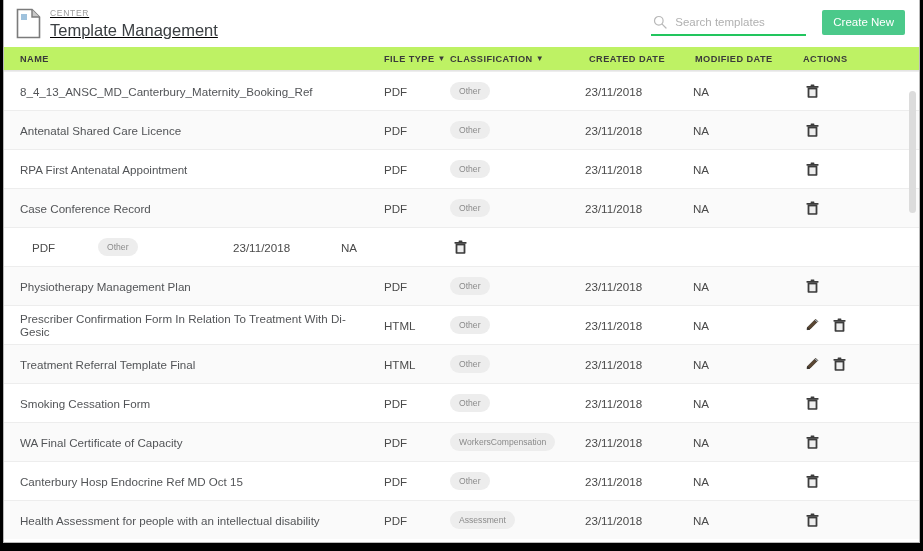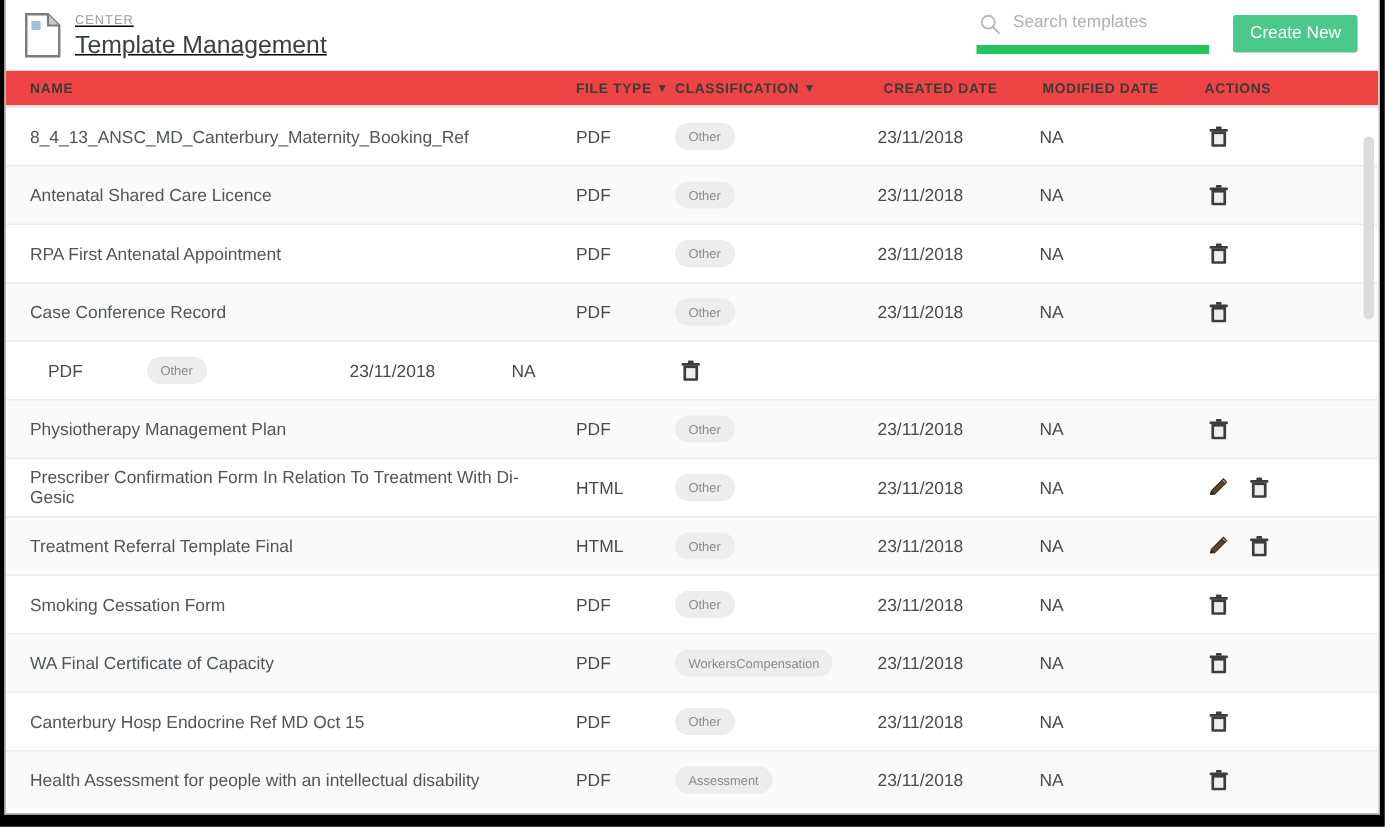--- a/index.html
+++ b/index.html
@@ -74,23 +74,23 @@
     top: 9px;
     display: flex;
     align-items: center;
     gap: 16px;
   }
 
   #search-wrap {
     position: relative;
     width: 155px;
     height: 27px;
-    border-bottom: 6px solid #22c55e;
+    border-bottom: 2px solid #22c55e;
     display: flex;
-    align-items: flex-start;
+    align-items: center;
     gap: 8px;
     padding-left: 2px;
   }
 
   #search-icon { width: 14px; height: 14px; flex: 0 0 auto; opacity: 0.62; }
   #search-icon svg { display: block; }
 
   #search-input {
     border: none;
     outline: none;
@@ -130,21 +130,21 @@
     height: 39px;
     border-top: 1px solid #ededed;
     padding-left: 16px;
     padding-right: 14px;
   }
 
   #table-head {
     height: 24px;
     border-top: none;
     border-bottom: 1px solid #e4e4e4;
-    background: #ef4444;
+    background: #bef264;
   }
   #table-head .cell {
     font-size: 9.2px;
     font-weight: 700;
     letter-spacing: 0.45px;
     color: #3a3a3a;
     text-transform: uppercase;
   }
 
   .trow.alt { background: #fafafa; }

